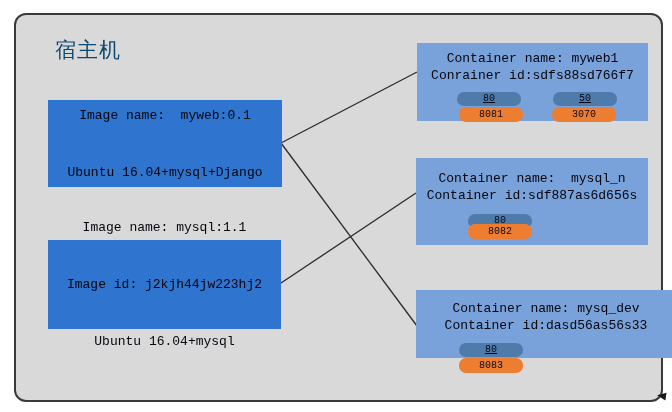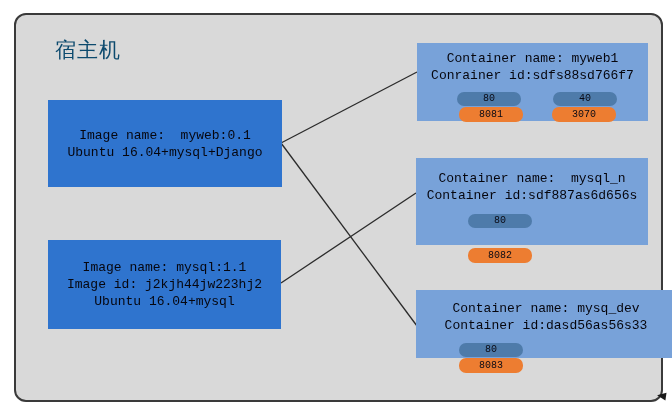--- a/index.html
+++ b/index.html
@@ -44,21 +44,21 @@
     color: #06060e;
     white-space: pre;
     text-align: center;
   }
 
   .image-box {
     position: absolute;
     box-sizing: border-box;
     background: var(--image-box, #2f74ce);
     display: flex; flex-direction: column;
-    align-items: center; justify-content: center;
+    align-items: center; justify-content: center; gap: 40px;
   }
   .image-box-1 { left: 48px; top: 100px; width: 234px; height: 87px; }
   .image-box-2 { left: 48px; top: 240px; width: 233px; height: 89px; }
 
   .container-box {
     position: absolute;
     box-sizing: border-box;
     background: var(--container-box, #78a2d9);
   }
   .container-box-1 { left: 417px; top: 43px;  width: 231px; height: 78px; }
@@ -73,31 +73,31 @@
   .port-badge {
     position: absolute;
     width: 64px;
     border-radius: 7px;
     font-family: "Liberation Mono", "DejaVu Sans Mono", monospace;
     font-size: 10px;
     color: #0a0a14;
     text-align: center;
     white-space: pre;
   }
-  .port-badge.blue   { background: var(--port-badge-blue, #4e7baa); height: 14px; line-height: 14px; }
+  .port-badge.blue   { background: var(--port-badge-blue, #4e7baa); height: 14px; line-height: 14px; text-decoration: underline; }
   .port-badge.orange { background: var(--port-badge-orange, #ed7d31); height: 15px; line-height: 15px; border-radius: 7px; }
 
   
   .container-box-1 .p1.blue   { left: 40px;  top: 49px; }
   .container-box-1 .p1.orange { left: 42px;  top: 64px; }
   .container-box-1 .p2.blue   { left: 136px; top: 49px; }
   .container-box-1 .p2.orange { left: 135px; top: 64px; }
   
   .container-box-2 .p1.blue   { left: 52px; top: 56px; }
-  .container-box-2 .p1.orange { left: 52px; top: 90px; }
+  .container-box-2 .p1.orange { left: 52px; top: 66px; }
   
   .container-box-3 .p1.blue   { left: 43px; top: 53px; }
   .container-box-3 .p1.orange { left: 43px; top: 68px; }
 
   .cursor-artifact {
     position: absolute; left: 657px; top: 392px;
     width: 0; height: 0;
     border-top: 4px solid transparent;
     border-bottom: 4px solid transparent;
     border-right: 9px solid #1a1a1a;
@@ -130,21 +130,21 @@
     <div class="mono-text">Ubuntu 16.04+mysql</div>
   </div>
 
   <div class="container-box container-box-1">
     <div class="titles">
       <div class="mono-text">Container name: myweb1</div>
       <div class="mono-text">Conrainer id:sdfs88sd766f7</div>
     </div>
     <div class="port-badge blue p1">80</div>
     <div class="port-badge orange p1">8081</div>
-    <div class="port-badge blue p2">40</div>
+    <div class="port-badge blue p2">50</div>
     <div class="port-badge orange p2">3070</div>
   </div>
 
   <div class="container-box container-box-2">
     <div class="titles">
       <div class="mono-text">Container name:  mysql_n</div>
       <div class="mono-text">Container id:sdf887as6d656s</div>
     </div>
     <div class="port-badge blue p1">80</div>
     <div class="port-badge orange p1">8082</div>

